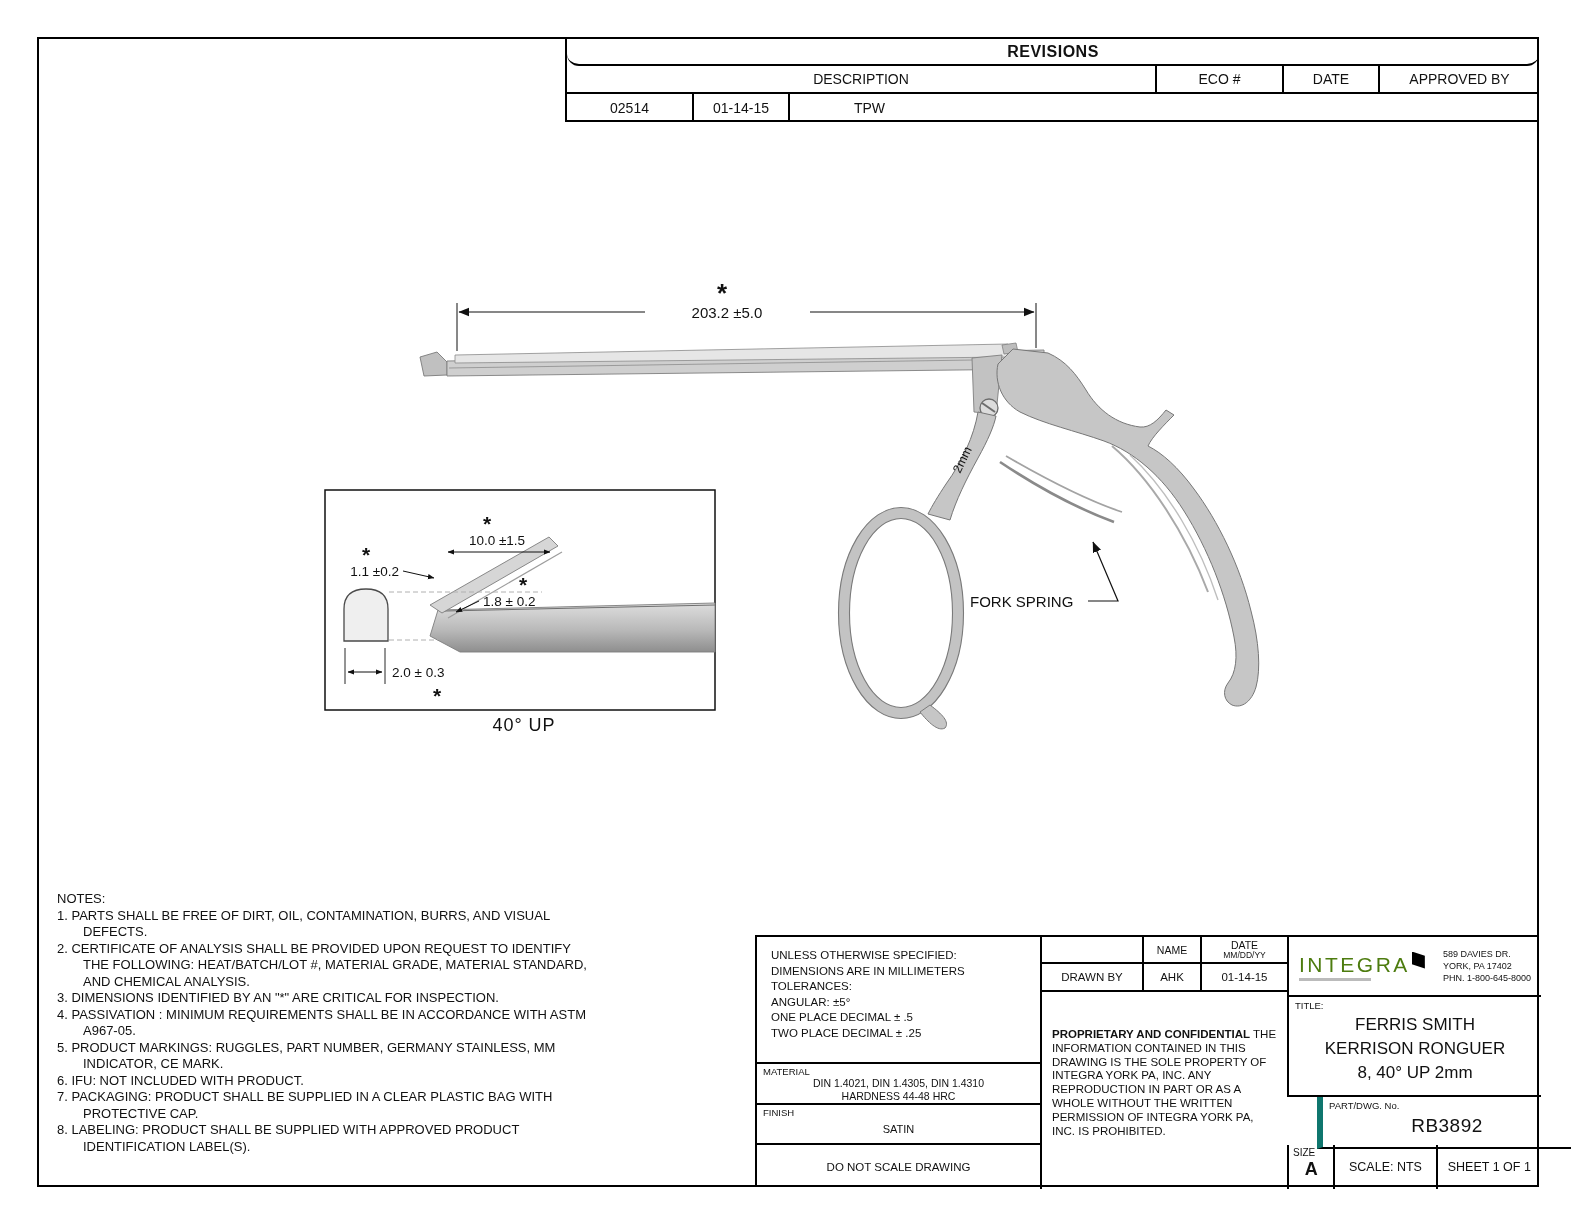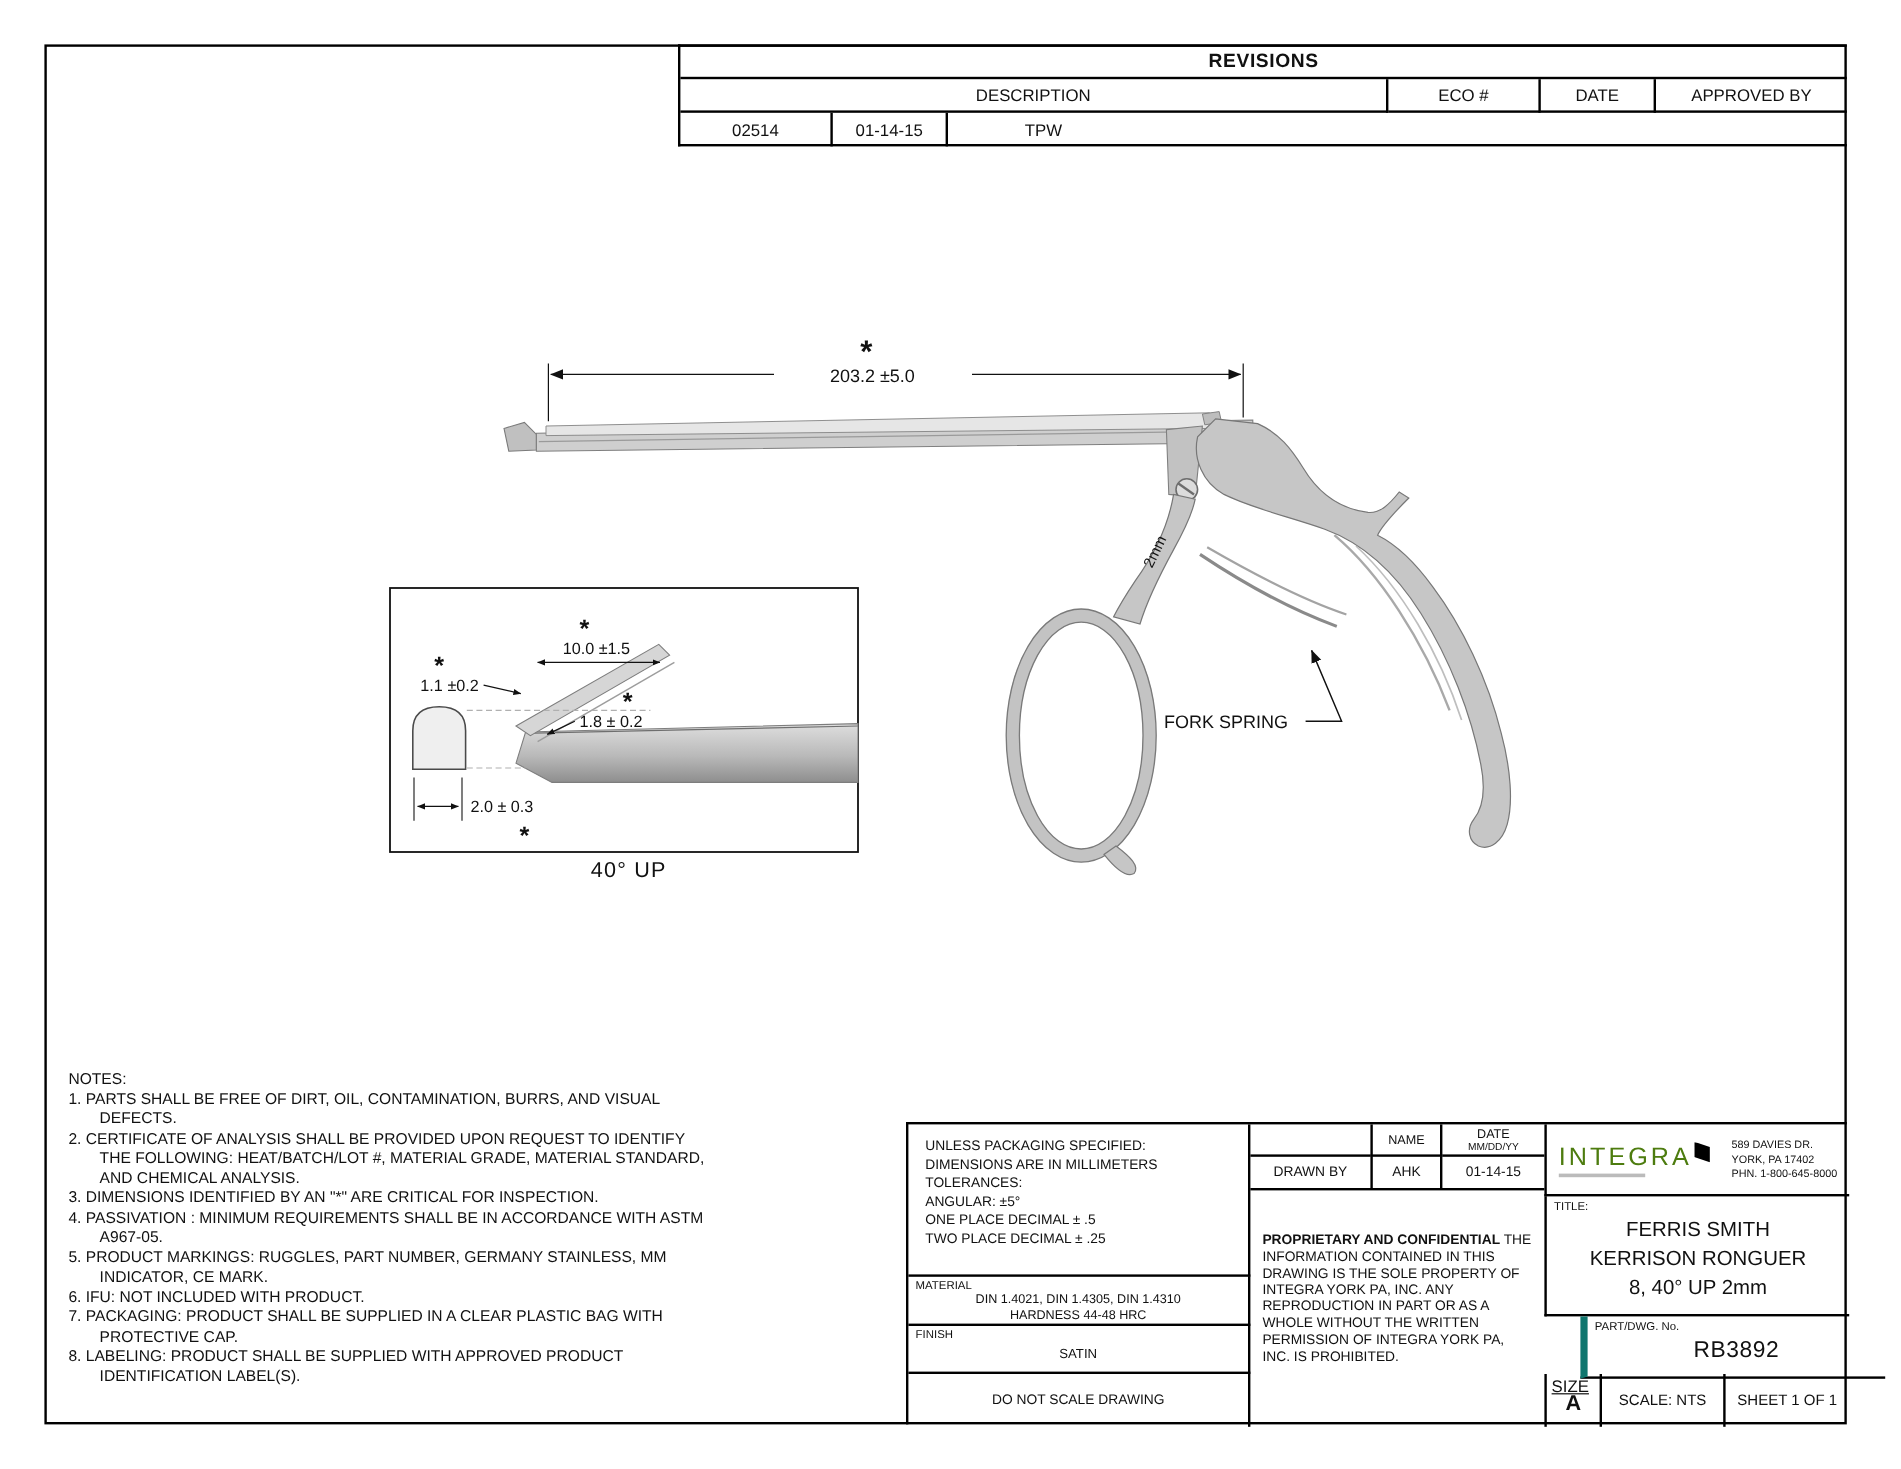--- a/index.html
+++ b/index.html
@@ -3,21 +3,21 @@
 <meta charset="utf-8">
 <style>
   html,body{margin:0;padding:0;background:#fff;}
   .page{position:relative;width:1584px;height:1224px;background:#fff;overflow:hidden;
         font-family:"Liberation Sans",sans-serif;color:#111;}
   .abs{position:absolute;box-sizing:border-box;}
   
   .frame{left:37px;top:37px;width:1502px;height:1150px;border:2px solid #000;}
   
   .rev{left:565px;top:37px;width:974px;height:85px;border-left:2px solid #000;border-top:2px solid #000;border-bottom:2px solid #000;}
-  .rev-title{left:0;top:0;width:972px;height:27px;border-bottom:2px solid #000;display:flex;align-items:center;justify-content:center;font-weight:bold;font-size:16px;letter-spacing:.5px;}
+  .rev-title{left:0;top:0;width:972px;height:27px;border-bottom:2px solid #000;display:flex;align-items:center;justify-content:center;font-weight:bold;font-size:16px;letter-spacing:.5px;border-radius:12px;}
   .rev-row{display:flex;left:0;width:972px;}
   .rev-cell{box-sizing:border-box;display:flex;align-items:center;justify-content:center;font-size:14px;}
   .rev-head .rev-cell{border-bottom:2px solid #000;}
   .rc1{width:590px;border-right:2px solid #000;}
   .rc2{width:127px;border-right:2px solid #000;}
   .rc3{width:96px;border-right:2px solid #000;}
   .rc4{width:159px;}
   
   .notes{left:57px;top:891px;width:530px;font-size:13px;line-height:16.5px;}
   .note{padding-left:26px;text-indent:-26px;}
@@ -54,21 +54,21 @@
   .addr{margin-left:auto;font-size:9px;line-height:12px;text-align:left;}
   .ttl{left:530px;top:60px;width:254px;height:100px;border-left:2px solid #000;border-bottom:2px solid #000;}
   .ttl .lbl{position:absolute;left:6px;top:3px;}
   .ttl-l{position:absolute;width:100%;text-align:center;font-size:17px;}
   .ttl-1{top:18px;} .ttl-2{top:42px;} .ttl-3{top:66px;}
   .prt{left:560px;top:160px;width:254px;height:52px;border-left:6px solid #0f766e;border-bottom:2px solid #000;}
   .prt .lbl{position:absolute;left:6px;top:3px;}
   .prt-v{position:absolute;left:0;top:18px;width:100%;text-align:center;font-size:19px;letter-spacing:.5px;}
   .btm{left:530px;top:208px;width:254px;height:44px;border-left:2px solid #000;display:flex;}
   .btm-size{width:45px;border-right:2px solid #000;position:relative;}
-  .btm-size .lbl{position:absolute;left:4px;top:2px;font-size:14px;text-decoration:underline;}
+  .btm-size .lbl{position:absolute;left:4px;top:2px;font-size:10px;}
   .btm-size .sz{position:absolute;left:0;top:14px;width:100%;text-align:center;font-size:18px;font-weight:bold;}
   .btm-scale{width:102px;border-right:2px solid #000;display:flex;align-items:center;justify-content:center;font-size:12.5px;}
   .btm-sheet{width:105px;display:flex;align-items:center;justify-content:center;font-size:12.5px;}
   svg text{font-family:"Liberation Sans",sans-serif;fill:#111;}
 </style>
 </head>
 <body>
 
 <div class="page">
 
@@ -204,21 +204,21 @@
     <div class="note">4.  PASSIVATION : MINIMUM REQUIREMENTS SHALL BE IN ACCORDANCE WITH ASTM A967-05.</div>
     <div class="note">5.  PRODUCT MARKINGS: RUGGLES, PART NUMBER, GERMANY STAINLESS, MM INDICATOR, CE MARK.</div>
     <div class="note">6.  IFU: NOT INCLUDED WITH PRODUCT.</div>
     <div class="note">7.  PACKAGING: PRODUCT  SHALL BE SUPPLIED IN A CLEAR PLASTIC BAG WITH PROTECTIVE CAP.</div>
     <div class="note">8.  LABELING: PRODUCT SHALL BE SUPPLIED WITH APPROVED PRODUCT IDENTIFICATION LABEL(S).</div>
   </div>
 
   <div class="abs tb">
 
     <div class="cell tol">
-      <div>UNLESS PACKAGING SPECIFIED:</div>
+      <div>UNLESS OTHERWISE SPECIFIED:</div>
       <div>DIMENSIONS ARE IN MILLIMETERS</div>
       <div>TOLERANCES:</div>
       <div>ANGULAR: ±5°</div>
       <div>ONE PLACE DECIMAL ± .5</div>
       <div>TWO PLACE DECIMAL ± .25</div>
     </div>
 
     <div class="cell mat">
       <span class="lbl">MATERIAL</span>
       <div class="mat-l1">DIN 1.4021, DIN 1.4305, DIN 1.4310</div>

